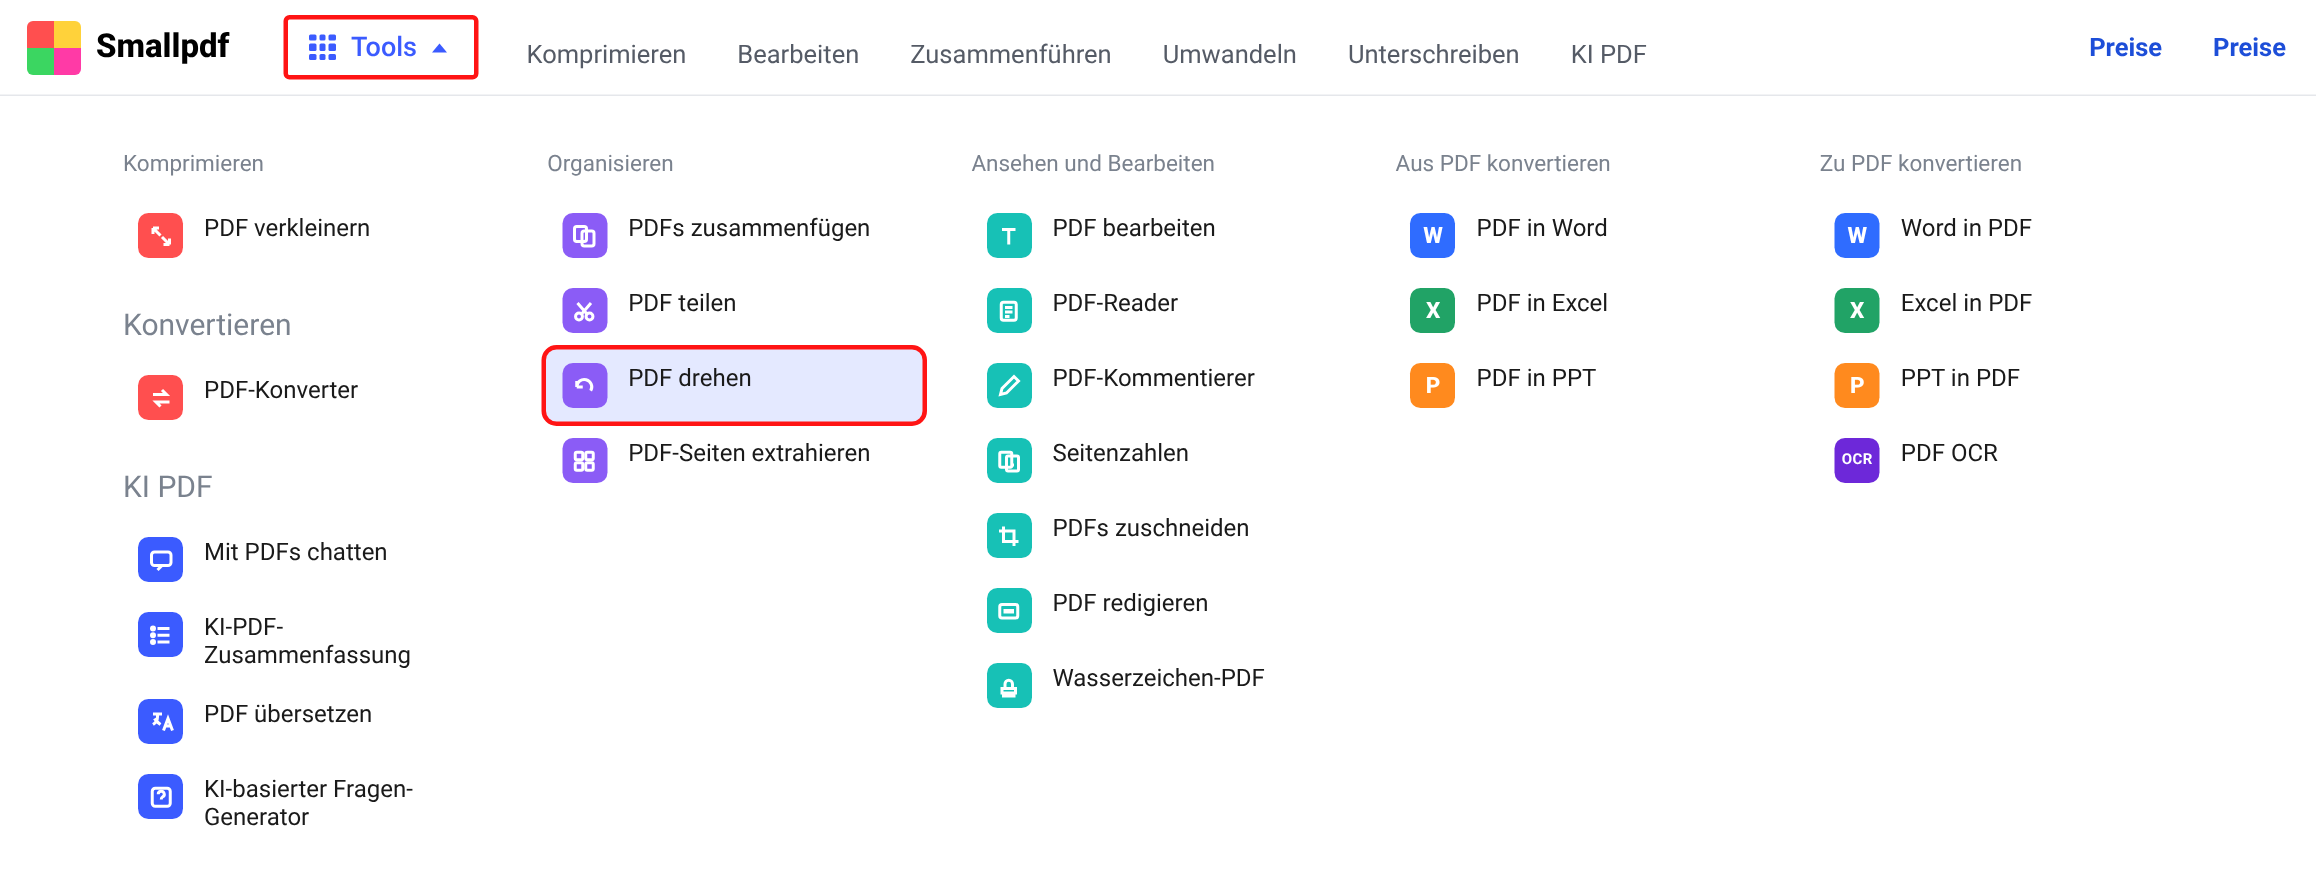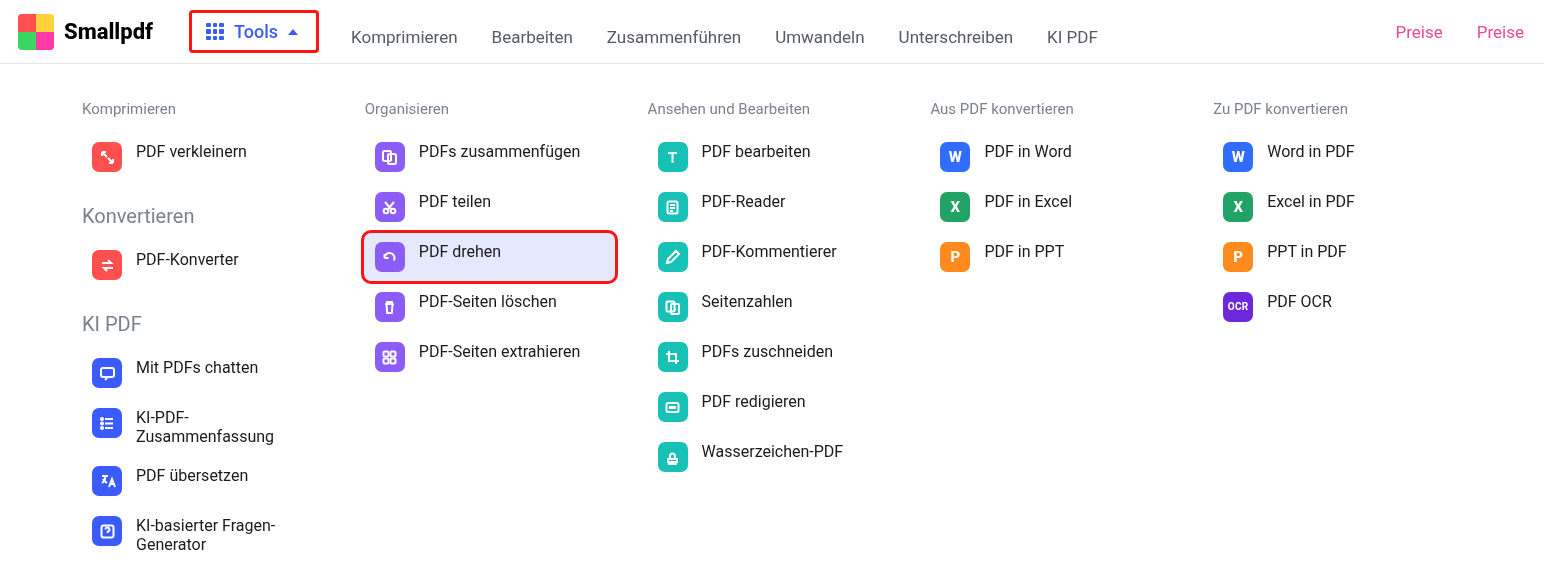--- a/index.html
+++ b/index.html
@@ -63,21 +63,21 @@
     grid-template-columns:repeat(3,1fr);
     grid-template-rows:repeat(3,1fr);gap:2px;
   }
   .grid-icon span{background:var(--blue);border-radius:1px;}
   .caret-up{
     width:0;height:0;border-left:5px solid transparent;
     border-right:5px solid transparent;border-bottom:6px solid var(--blue);
   }
   .spacer{flex:1;}
   .nav-right{display:flex;gap:30px;}
-  .nav-right .nav-item{color:#ec4899;font-weight:400;}
+  .nav-right .nav-item{color:#1d4ed8;font-weight:700;}
 
   
   .mega{
     display:grid;
     grid-template-columns:repeat(5,1fr);
     gap:8px 30px;
     padding:36px 80px 40px 80px;
   }
   .col-heading{
     color:var(--heading);
@@ -244,28 +244,20 @@
         <div class="ico bg-purple">
           <svg viewBox="0 0 17 17">
             <use href="#i-rotate"></use>
           </svg>
         </div>
         <span>PDF drehen</span>
       </div>
       <div class="tool">
         <div class="ico bg-purple">
           <svg viewBox="0 0 17 17">
-            <use href="#i-trash"></use>
-          </svg>
-        </div>
-        <span>PDF-Seiten löschen</span>
-      </div>
-      <div class="tool">
-        <div class="ico bg-purple">
-          <svg viewBox="0 0 17 17">
             <use href="#i-grid"></use>
           </svg>
         </div>
         <span>PDF-Seiten extrahieren</span>
       </div>
     </div>
     <div>
       <div class="col-heading">Ansehen und Bearbeiten</div>
       <div class="tool">
         <div class="ico bg-teal">

